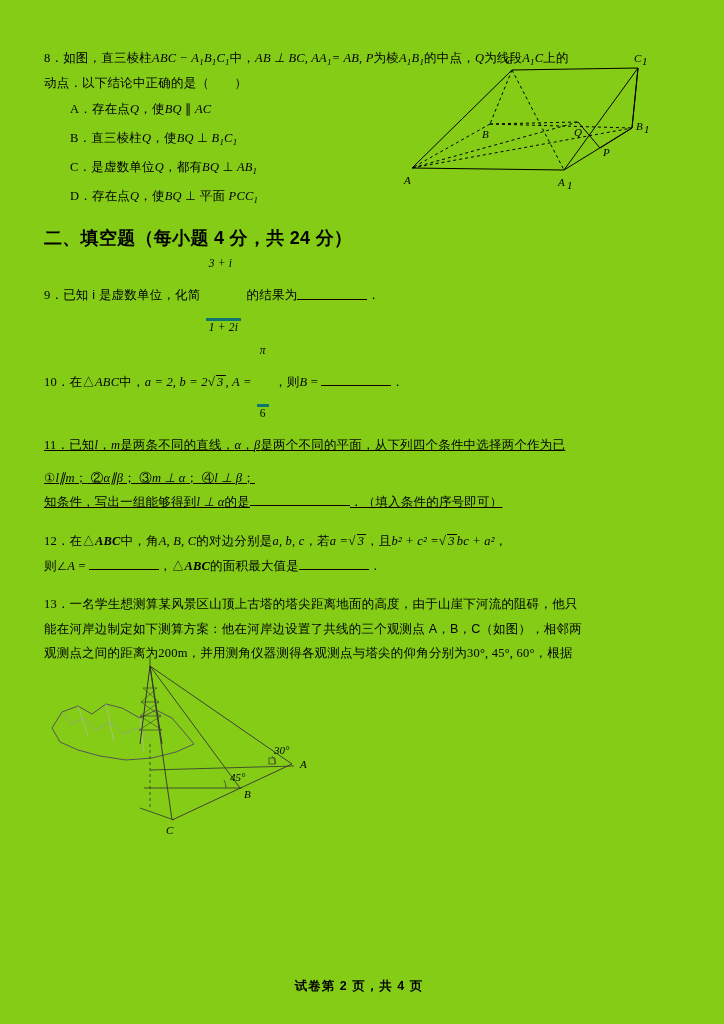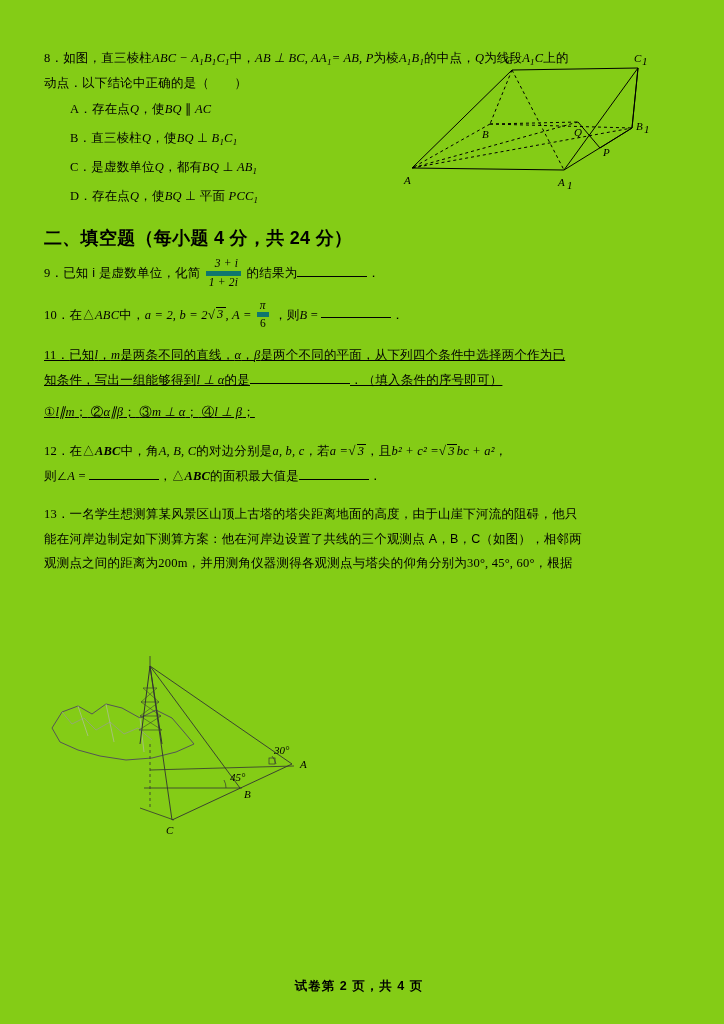--- a/index.html
+++ b/index.html
@@ -46,29 +46,29 @@
   }
   .opts .opt {
     display: block;
     margin-left: 26px;
     line-height: 2.3;
     font-size: 12.5px;
   }
   .frac {
     display: inline-block;
     vertical-align: middle;
-    text-align: right;
+    text-align: left;
     font-size: 11.5px;
     line-height: 1.15;
     margin: 0 2px;
     position: relative;
     top: -1px;
   }
   .frac .num { display: block; padding: 0 3px; }
-  .frac .den { display: block; border-top: 5px solid #0f766e; padding: 0 3px; }
+  .frac .den { display: block; border-top: 3px solid #0f766e; padding: 0 3px; margin-top: 47px; }
   .sqrt {
     display: inline-block;
     border-top: 1px solid #000;
     margin-left: 1px;
     padding: 0 2px 0 1px;
     line-height: 1.1;
   }
   .radic { font-size: 1.05em; }
   .blank-m { display: inline-block; border-bottom: 1px solid #000; width: 70px; }
   .blank-l { display: inline-block; border-bottom: 1px solid #000; width: 90px; }
@@ -151,28 +151,28 @@
         <span class="num it">π</span>
         <span class="den">6</span>
       </span>
       <span class="cn">，则</span><span class="it">B</span> <span>=</span> <span class="blank-m"></span><span>．</span>
     </div>
 
     <div class="q" style="margin-top:12px;text-decoration:underline;">
       <span class="line">
         <span>11．</span><span class="cn">已知</span><span class="it">l</span><span class="cn">，</span><span class="it">m</span><span class="cn">是两条不同的直线，</span><span class="it">α</span><span class="cn">，</span><span class="it">β</span><span class="cn">是两个不同的平面，从下列四个条件中选择两个作为已</span>
       </span>
-      <span class="line">
-        <span class="cn">知条件，写出一组能够得到</span><span class="it">l ⊥ α</span><span class="cn">的是</span><span class="blank-xl"></span><span class="cn">．（填入条件的序号即可）</span>
-      </span>
       <span class="line" style="margin-top:8px;">
         <span>①</span><span class="it">l∥m</span><span>；</span>
         <span>②</span><span class="it">α∥β</span><span>；</span>
         <span>③</span><span class="it">m ⊥ α</span><span>；</span>
         <span>④</span><span class="it">l ⊥ β</span><span>；</span>
+      </span>
+      <span class="line">
+        <span class="cn">知条件，写出一组能够得到</span><span class="it">l ⊥ α</span><span class="cn">的是</span><span class="blank-xl"></span><span class="cn">．（填入条件的序号即可）</span>
       </span>
     </div>
 
     <div class="q" style="margin-top:14px;">
       <span class="line">
         <span>12．</span><span class="cn">在△</span><span class="bi">ABC</span><span class="cn">中，角</span><span class="it">A, B, C</span><span class="cn">的对边分别是</span><span class="it">a, b, c</span><span class="cn">，若</span><span class="it">a =</span><span class="radic">√</span><span class="sqrt it">3</span><span class="cn">，且</span><span class="it">b² + c² =</span><span class="radic">√</span><span class="sqrt it">3</span><span class="it">bc + a²</span><span class="cn">，</span>
       </span>
       <span class="line">
         <span class="cn">则∠</span><span class="it">A</span> <span>=</span> <span class="blank-m"></span><span class="cn">，△</span><span class="bi">ABC</span><span class="cn">的面积最大值是</span><span class="blank-m"></span><span>．</span>
       </span>

